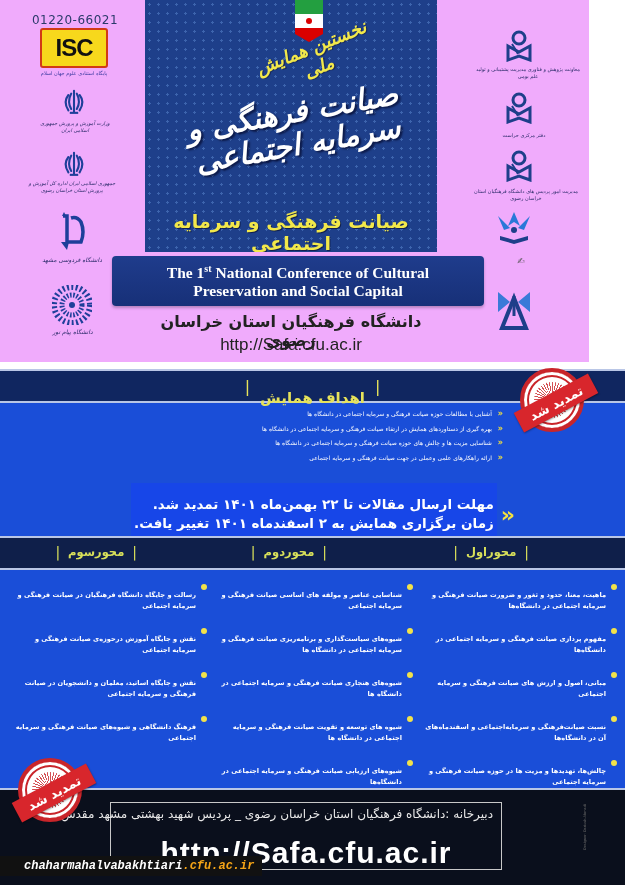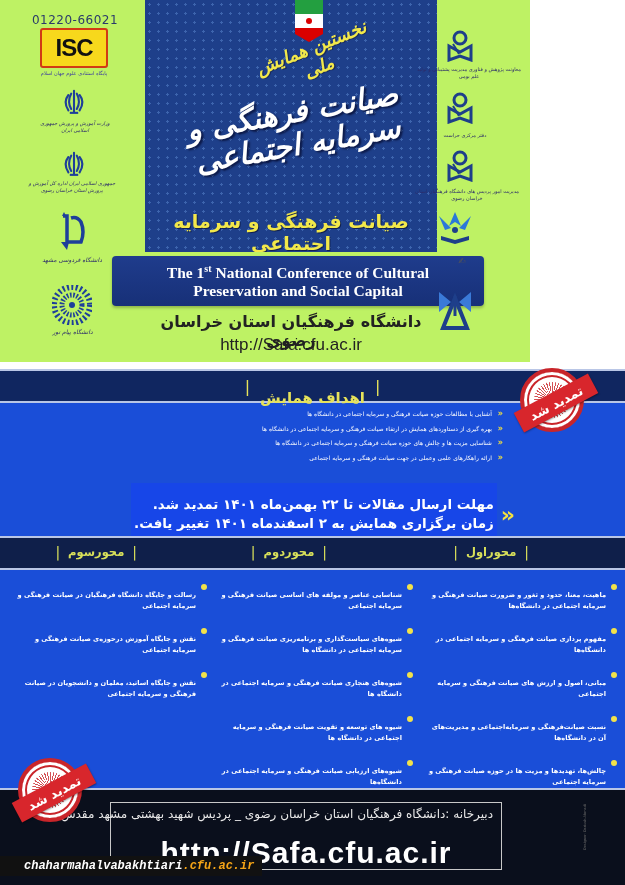--- a/index.html
+++ b/index.html
@@ -1,20 +1,20 @@
 <!DOCTYPE html>
 <html><head>
 <meta charset="utf-8">
 <style>
   * { box-sizing: border-box; margin: 0; padding: 0; }
   html, body { width: 625px; height: 885px; overflow: hidden; background: #ffffff; }
   body { position: relative; font-family: "DejaVu Sans", sans-serif; }
 
   
-  .header { position: absolute; left: 0; top: 0; width: 530px; height: 362px; background: #bef264; }
+  .header { position: absolute; left: 0; top: 0; width: 589px; height: 362px; background: #f0abfc; }
 
   .left-col { position: absolute; left: 0; top: 0; width: 140px; height: 362px; }
   .isn-number { position: absolute; left: 30px; top: 13px; width: 90px; text-align: center; font-family: "DejaVu Sans", sans-serif; font-size: 12px; color: #2a3a6a; letter-spacing: 0.5px; }
   .isc-logo { position: absolute; left: 40px; top: 28px; width: 68px; height: 40px; background: #f7d81c; border: 2px solid #d23a14; border-radius: 3px; display: flex; align-items: center; justify-content: center; }
   .isc-logo span { font-family: "Liberation Sans", sans-serif; font-weight: bold; font-size: 24px; color: #111; letter-spacing: -1px; }
   .isc-caption { position: absolute; left: 24px; top: 70px; width: 100px; text-align: center; font-size: 5px; color: #3a3aa0; direction: rtl; }
 
   .emblem { position: absolute; width: 28px; height: 28px; }
   .emblem svg { width: 100%; height: 100%; }
   .logo-cap { position: absolute; font-size: 5px; color: #2c2c6a; text-align: center; direction: rtl; font-style: italic; line-height: 1.3; }
@@ -269,21 +269,21 @@
     <li>
         <span class="dot"></span>
         <span class="txt">مفهوم پردازی صیانت فرهنگی و سرمایه اجتماعی در دانشگاه‌ها</span>
       </li>
     <li>
         <span class="dot"></span>
         <span class="txt">مبانی، اصول و ارزش های صیانت فرهنگی و سرمایه اجتماعی</span>
       </li>
     <li>
         <span class="dot"></span>
-        <span class="txt">نسبت صیانت‌فرهنگی و سرمایه‌اجتماعی و مدیریت‌های آن در دانشگاه‌ها</span>
+        <span class="txt">نسبت صیانت‌فرهنگی و سرمایه‌اجتماعی و اسفندماه‌های آن در دانشگاه‌ها</span>
       </li>
     <li>
         <span class="dot"></span>
         <span class="txt">چالش‌ها، تهدیدها و مزیت ها در حوزه صیانت فرهنگی و سرمایه اجتماعی</span>
       </li>
   </ul>
   <ul class="axis-col" style="right:212px;">
     <li>
         <span class="dot"></span>
         <span class="txt">شناسایی عناصر و مولفه های اساسی صیانت فرهنگی و سرمایه اجتماعی</span>
@@ -310,20 +310,24 @@
         <span class="dot"></span>
         <span class="txt">رسالت و جایگاه دانشگاه فرهنگیان در صیانت فرهنگی و سرمایه اجتماعی</span>
       </li>
     <li>
         <span class="dot"></span>
         <span class="txt">نقش و جایگاه آموزش درحوزه‌ی صیانت فرهنگی و سرمایه اجتماعی</span>
       </li>
     <li>
         <span class="dot"></span>
         <span class="txt">نقش و جایگاه اساتید، معلمان و دانشجویان در صیانت فرهنگی و سرمایه اجتماعی</span>
+      </li>
+    <li>
+        <span class="dot"></span>
+        <span class="txt">فرهنگ دانشگاهی و شیوه‌های صیانت فرهنگی و سرمایه اجتماعی</span>
       </li>
   </ul>
 </div>
 
 <div class="footer">
   <div class="contact-box">
     <div class="contact-addr">دبیرخانه :دانشگاه فرهنگیان استان خراسان رضوی _ پردیس شهید بهشتی مشهد مقدس</div>
     <div class="contact-url">http://Safa.cfu.ac.ir</div>
   </div>
   <div class="designer-credit">

